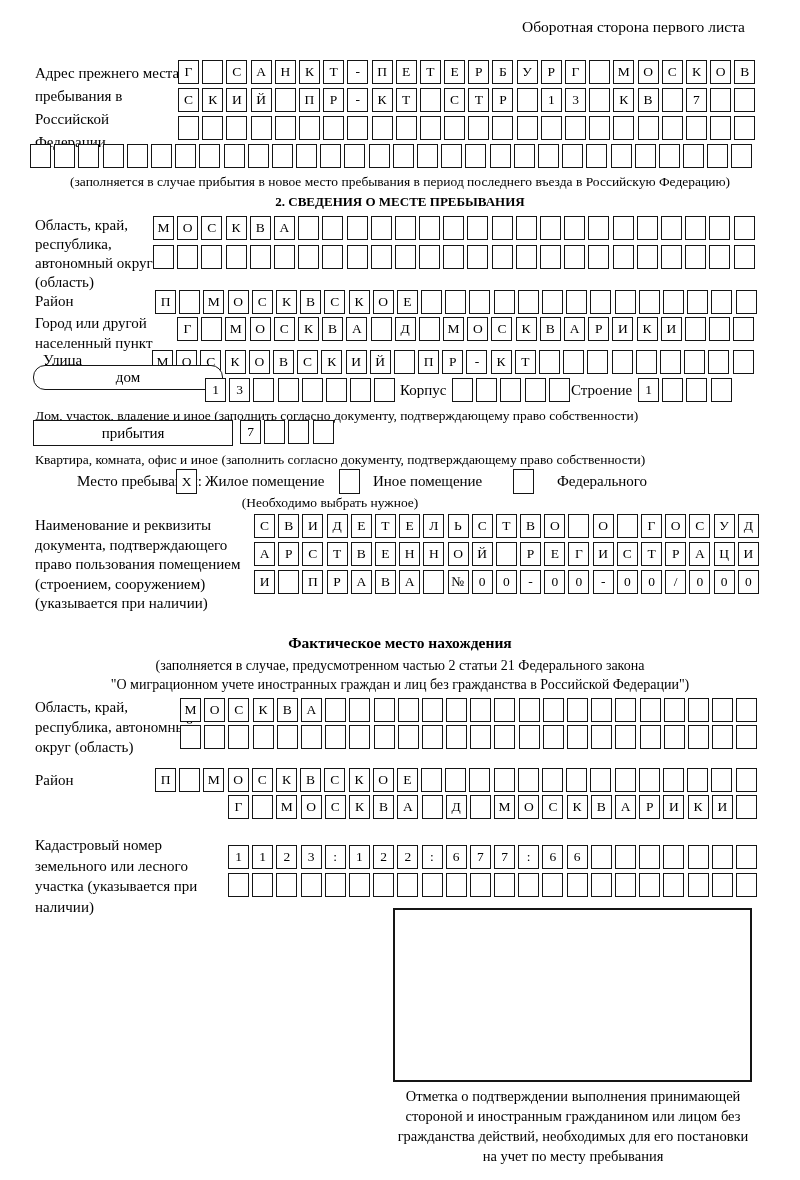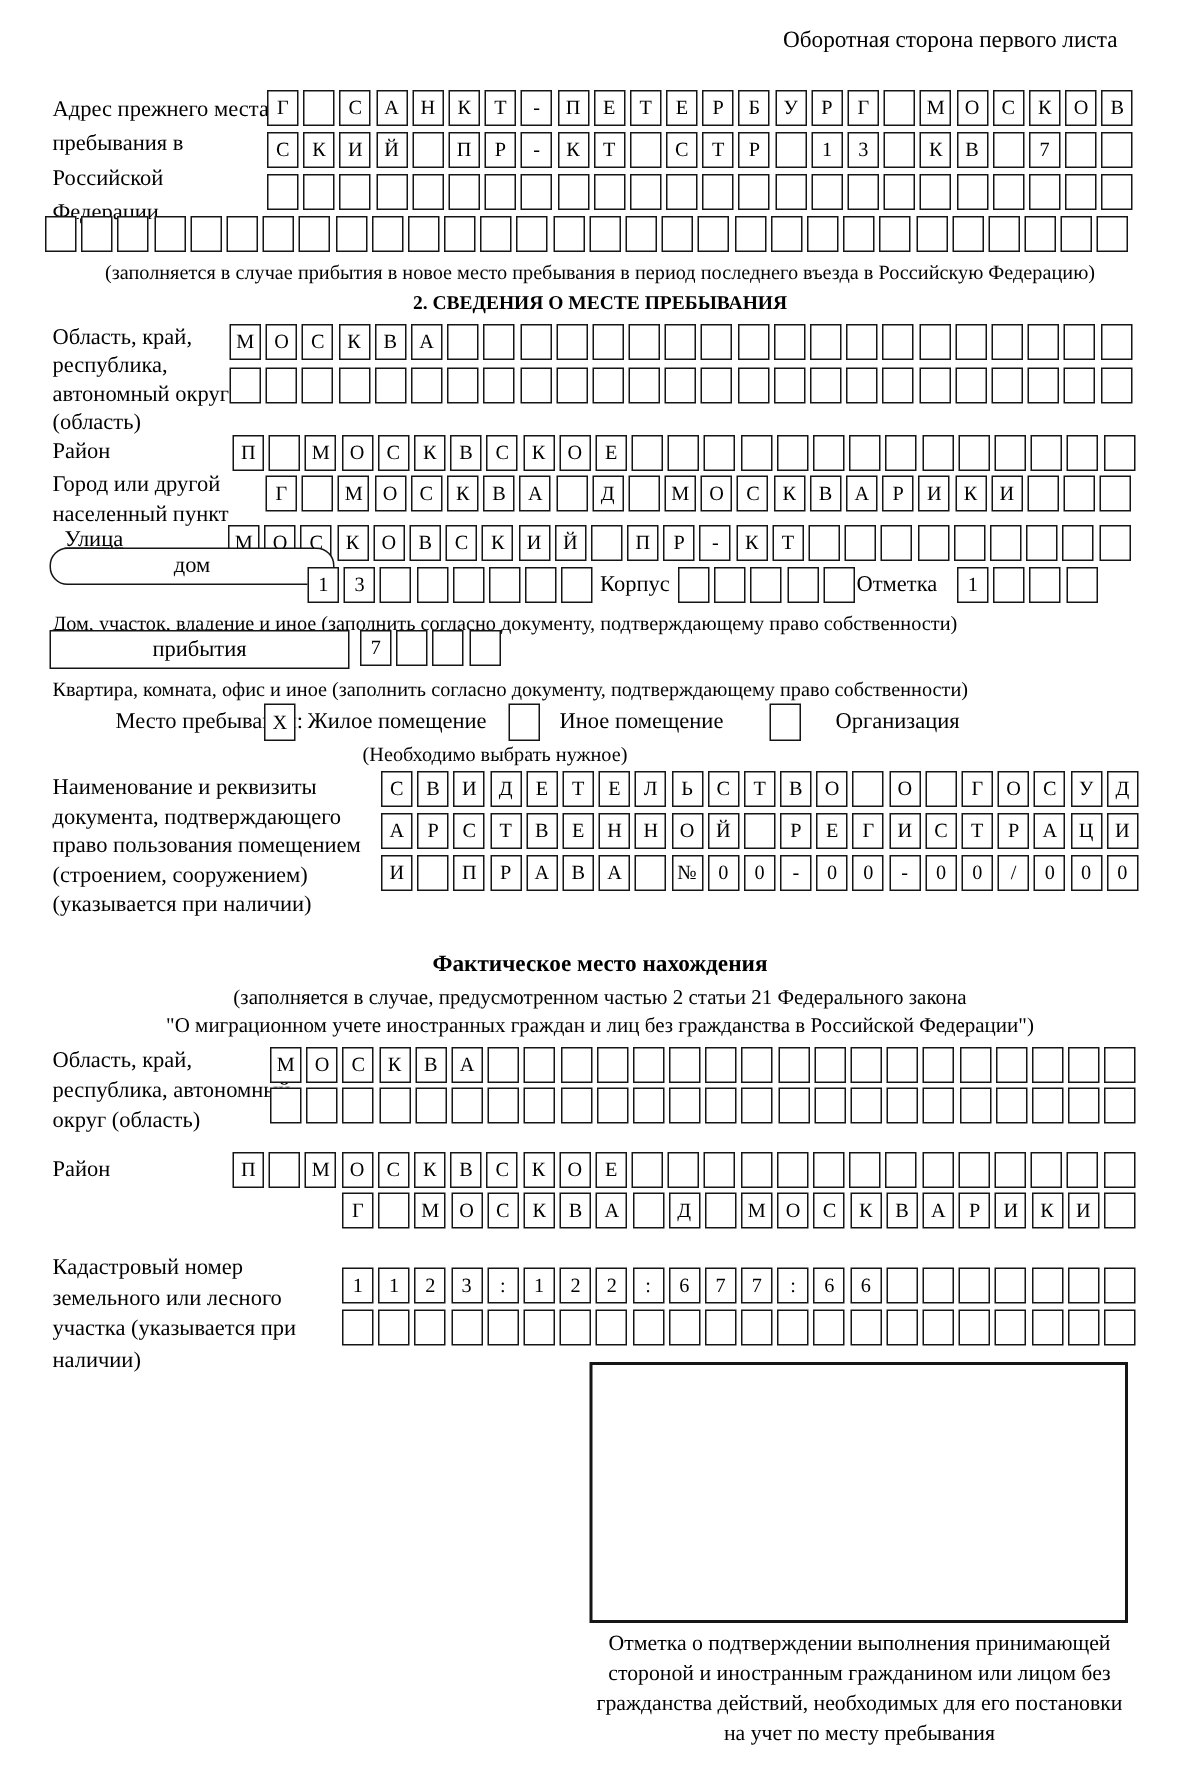--- a/index.html
+++ b/index.html
@@ -296,21 +296,21 @@
       <span class="cell"></span>
     </div>
   <div class="lbl" style="left:400px;top:381px;">Корпус</div>
   <div class="boxrow" style="left:452px;top:378px;">
       <span class="cell"></span>
       <span class="cell"></span>
       <span class="cell"></span>
       <span class="cell"></span>
       <span class="cell"></span>
     </div>
-  <div class="lbl" style="left:571px;top:381px;">Отметка</div>
+  <div class="lbl" style="left:571px;top:381px;">Строение</div>
   <div class="boxrow" style="left:638px;top:378px;">
       <span class="cell">1</span>
       <span class="cell"></span>
       <span class="cell"></span>
       <span class="cell"></span>
     </div>
   <div class="note" style="left:35px;top:407px;width:740px;">Дом, участок, владение и иное (заполнить согласно документу, подтверждающему право собственности)</div>
 
   <div class="rectfield" style="left:33px;top:420px;width:200px;height:26px;">прибытия</div>
   <div class="boxrow" style="left:240px;top:420px;">
@@ -320,21 +320,21 @@
       <span class="cell"></span>
     </div>
   <div class="note" style="left:35px;top:451px;width:740px;">Квартира, комната, офис и иное (заполнить согласно документу, подтверждающему право собственности)</div>
 
   <div class="lbl" style="left:35px;top:472px;margin-left:42px;">Место пребывания:</div>
   <span class="cell cb abs" style="left:176px;top:469px;">X</span>
   <div class="lbl" style="left:205px;top:472px;">Жилое помещение</div>
   <span class="cell cb abs" style="left:339px;top:469px;"></span>
   <div class="lbl" style="left:373px;top:472px;">Иное помещение</div>
   <span class="cell cb abs" style="left:513px;top:469px;"></span>
-  <div class="lbl" style="left:557px;top:472px;">Организация</div>
+  <div class="lbl" style="left:557px;top:472px;">Федерального</div>
   <div class="note" style="left:130px;top:494px;width:400px;text-align:center;">(Необходимо выбрать нужное)</div>
 
   <div class="lbl" style="left:35px;top:516px;width:218px;line-height:19.5px;">Наименование и реквизиты документа, подтверждающего право пользования помещением (строением, сооружением) (указывается при наличии)</div>
   <div class="boxrow" style="left:254px;top:514px;">
       <span class="cell">С</span>
       <span class="cell">В</span>
       <span class="cell">И</span>
       <span class="cell">Д</span>
       <span class="cell">Е</span>
       <span class="cell">Т</span>

